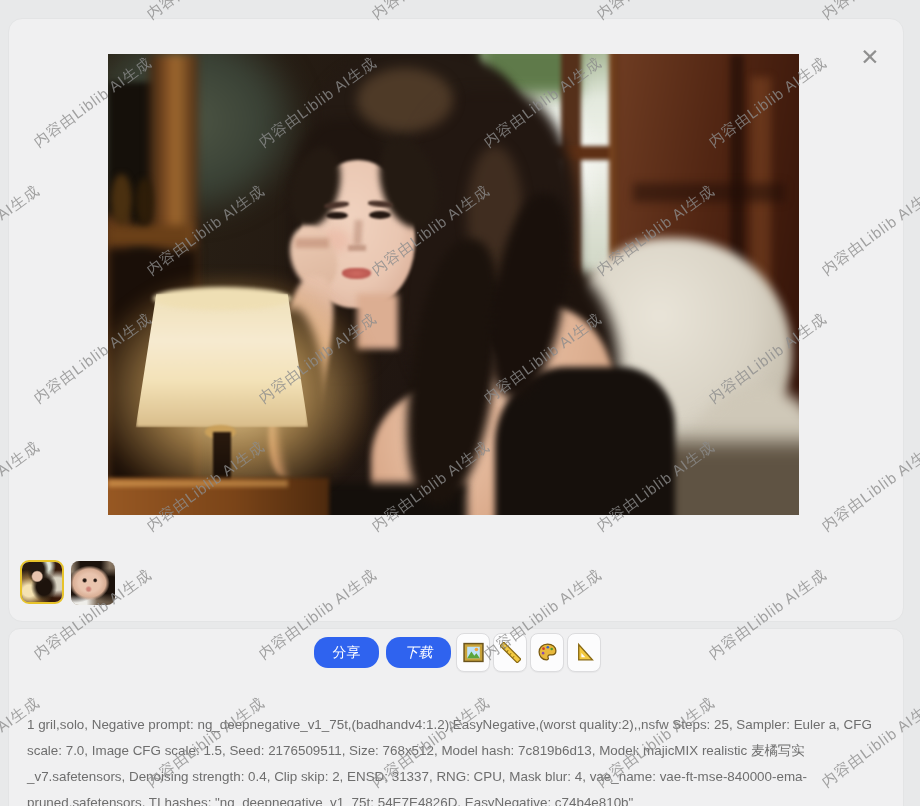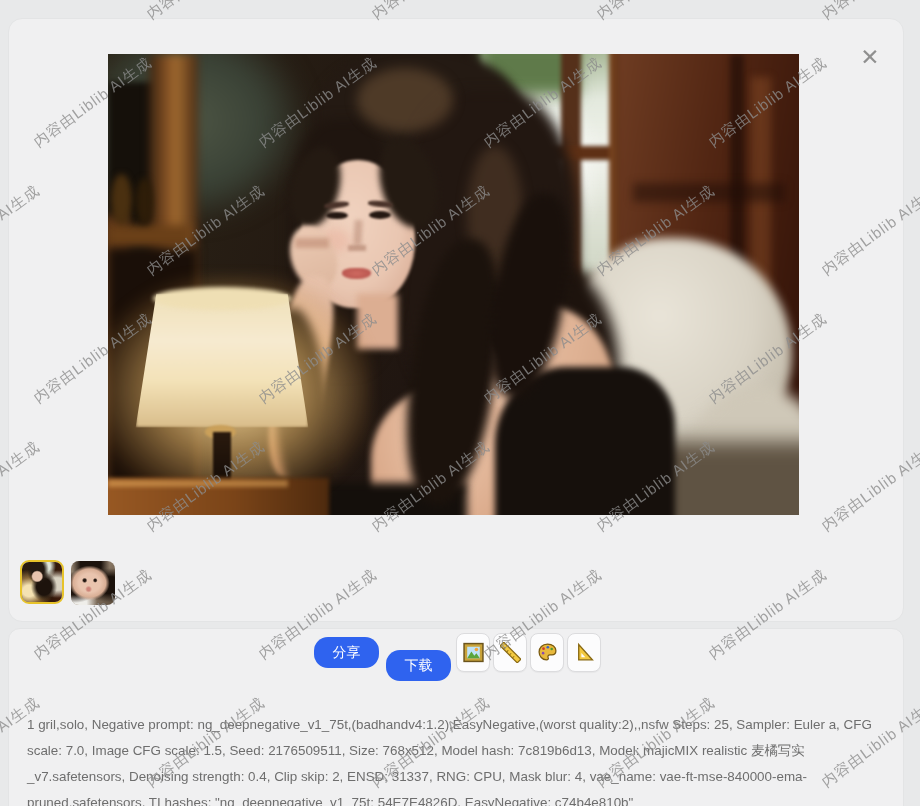--- a/index.html
+++ b/index.html
@@ -147,21 +147,21 @@
         radial-gradient(ellipse at 18% 96%, #efeeea 0 15%, rgba(0,0,0,0) 36%),
         linear-gradient(120deg,#8a7a68 0%,#9c8a76 40%,#5a4a3a 100%);"></div>
     </div>
   </div>
 
   <div class="lower-panel">
     <p class="params">1 gril,solo, Negative prompt: ng_deepnegative_v1_75t,(badhandv4:1.2),EasyNegative,(worst quality:2),,nsfw Steps: 25, Sampler: Euler a, CFG scale: 7.0, Image CFG scale: 1.5, Seed: 2176509511, Size: 768x512, Model hash: 7c819b6d13, Model: majicMIX realistic 麦橘写实_v7.safetensors, Denoising strength: 0.4, Clip skip: 2, ENSD: 31337, RNG: CPU, Mask blur: 4, vae_name: vae-ft-mse-840000-ema-pruned.safetensors, TI hashes: "ng_deepnegative_v1_75t: 54E7E4826D, EasyNegative: c74b4e810b"</p>
   </div>
 
   <button class="btn-primary" style="left:314px;top:637px;">分享</button>
-  <button class="btn-primary" style="left:386px;top:650px;">下载</button>
+  <button class="btn-primary" style="left:386px;top:637px;font-style:italic;">下载</button>
 
   <button class="icon-btn" style="left:456px;top:633px;">
     <span>
       <svg width="21" height="21" viewBox="0 0 20 20">
         <rect x="1" y="1.5" width="18" height="17" fill="#c9a33a" stroke="#6b541d" stroke-width="1.4"></rect>
         <rect x="4" y="4.5" width="12" height="11" fill="#bfe3f7"></rect>
         <circle cx="12.8" cy="7.2" r="1.7" fill="#f2a33c"></circle>
         <path d="M4 15.5 L8 9 L10.8 13 L12.8 10.8 L16 15.5 Z" fill="#5aa53c"></path>
       </svg>
     </span>

